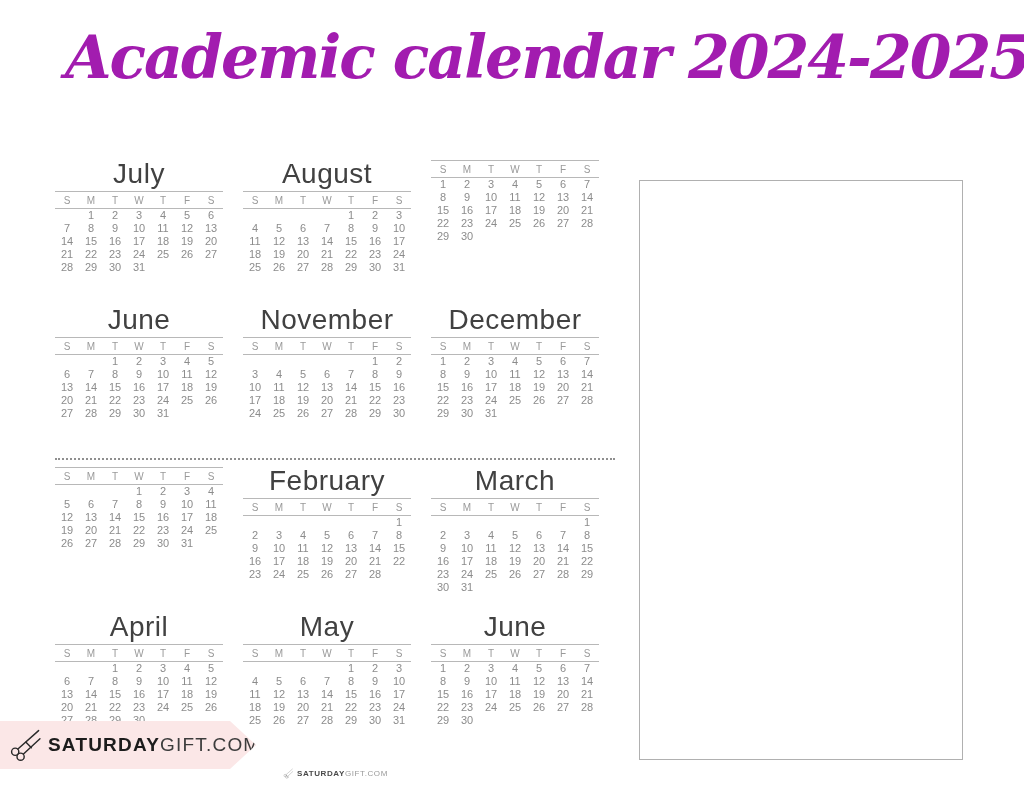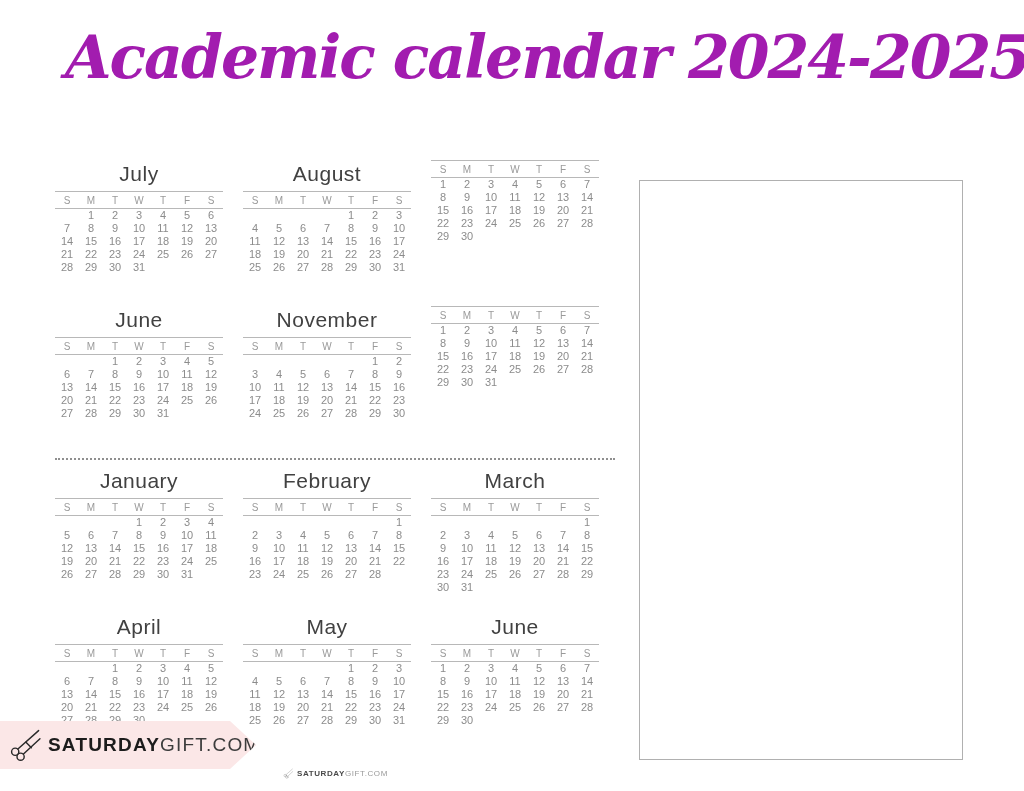--- a/index.html
+++ b/index.html
@@ -21,21 +21,21 @@
 
   
   .cal-area { position:absolute; left:55px; top:160px; width:560px; }
   .months-grid {
     display:grid;
     grid-template-columns:168px 168px 168px;
     column-gap:20px; row-gap:0;
   }
   .month { height:146px; }
   .month-title {
-    text-align:center; font-size:21px; line-height:24px;
+    text-align:center; font-size:28px; line-height:24px;
     color:#414141; letter-spacing:0.5px;
     margin:2px 0 5px 0;
   }
   table.cal { width:100%; border-collapse:collapse; table-layout:fixed; }
   .cal th {
     font-size:10px; font-weight:400; color:#9a9a9a;
     border-top:1px solid #b8b8b8; border-bottom:1px solid #b8b8b8;
     padding:3px 0 2px 0; text-align:center;
   }
   .cal td {
@@ -397,20 +397,21 @@
               <td>26</td>
               <td>27</td>
               <td>28</td>
               <td>29</td>
               <td>30</td>
             </tr>
           </tbody>
         </table>
       </div>
       <div class="month">
+        <div class="month-title">December</div>
         <table class="cal">
           <thead>
             <tr>
               <th>S</th>
               <th>M</th>
               <th>T</th>
               <th>W</th>
               <th>T</th>
               <th>F</th>
               <th>S</th>
@@ -462,21 +463,20 @@
               <td></td>
               <td></td>
             </tr>
           </tbody>
         </table>
       </div>
     </div>
   <div class="half-separator"></div>
   <div class="months-grid" id="grid-2025">
       <div class="month">
-        <div class="month-title">January</div>
         <table class="cal">
           <thead>
             <tr>
               <th>S</th>
               <th>M</th>
               <th>T</th>
               <th>W</th>
               <th>T</th>
               <th>F</th>
               <th>S</th>

